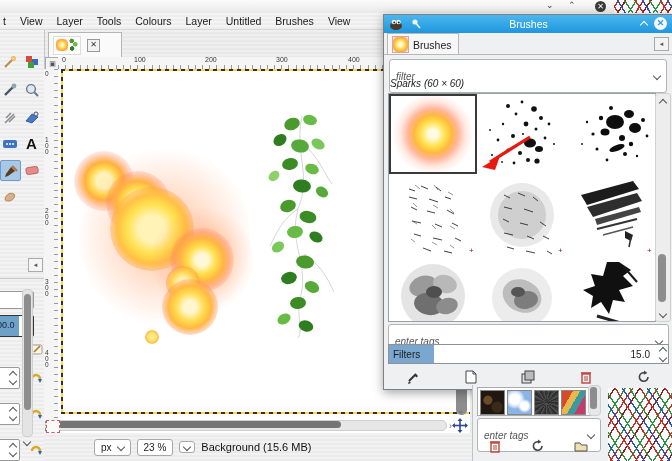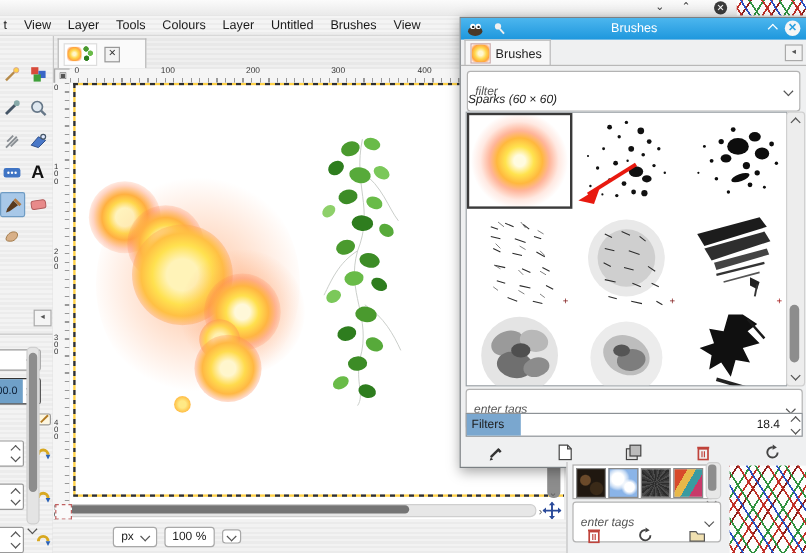--- a/index.html
+++ b/index.html
@@ -355,25 +355,26 @@
         </g>
       </svg>
   </span>
   <div class="abs" id="quickmask"></div>
   <div class="abs" id="statusbar">
     <span class="combo">
         <span>px</span>
         <span class="chev"></span>
       </span>
     <span class="combo">
-        <span>100 %</span>
+        <span>23 %</span>
       </span>
     <span class="combo" style="padding:2px 4px;">
         <span class="chev"></span>
       </span>
+    <span id="status-text">Background (15.6 MB)</span>
   </div>
 
   <div class="abs" id="brushes-dialog">
     <div class="abs" id="bd-titlebar">
       <svg width="16" height="14" style="margin-left:4px;">
           <ellipse cx="8" cy="9" rx="6" ry="4" fill="#4a3828"></ellipse>
           <circle cx="6" cy="5" r="2.2" fill="#fff"></circle>
           <circle cx="10.5" cy="5" r="2.2" fill="#fff"></circle>
           <circle cx="6.3" cy="5.4" r="1" fill="#222"></circle>
           <circle cx="10.8" cy="5.4" r="1" fill="#222"></circle>
@@ -520,21 +521,21 @@
     </svg>
 
     <div class="field" style="left:4px;top:309px;width:281px;height:17px;">
       <span class="hint">enter tags</span>
         <span class="chev"></span>
     </div>
 
     <div id="spacing">
       <span id="spacing-fill" style="width: 16%;"></span>
       <span id="spacing-label">Filters</span>
-      <span id="spacing-value">18.4</span>
+      <span id="spacing-value">15.0</span>
       <span id="spacing-spin">
           <span class="chev up"></span>
           <span class="chev"></span>
         </span>
     </div>
 
     <div id="bd-buttons">
       <span class="ic-btn">
         <svg width="14" height="14">
             <line x1="3" y1="11" x2="10" y2="4" stroke="#333" stroke-width="2"></line>

